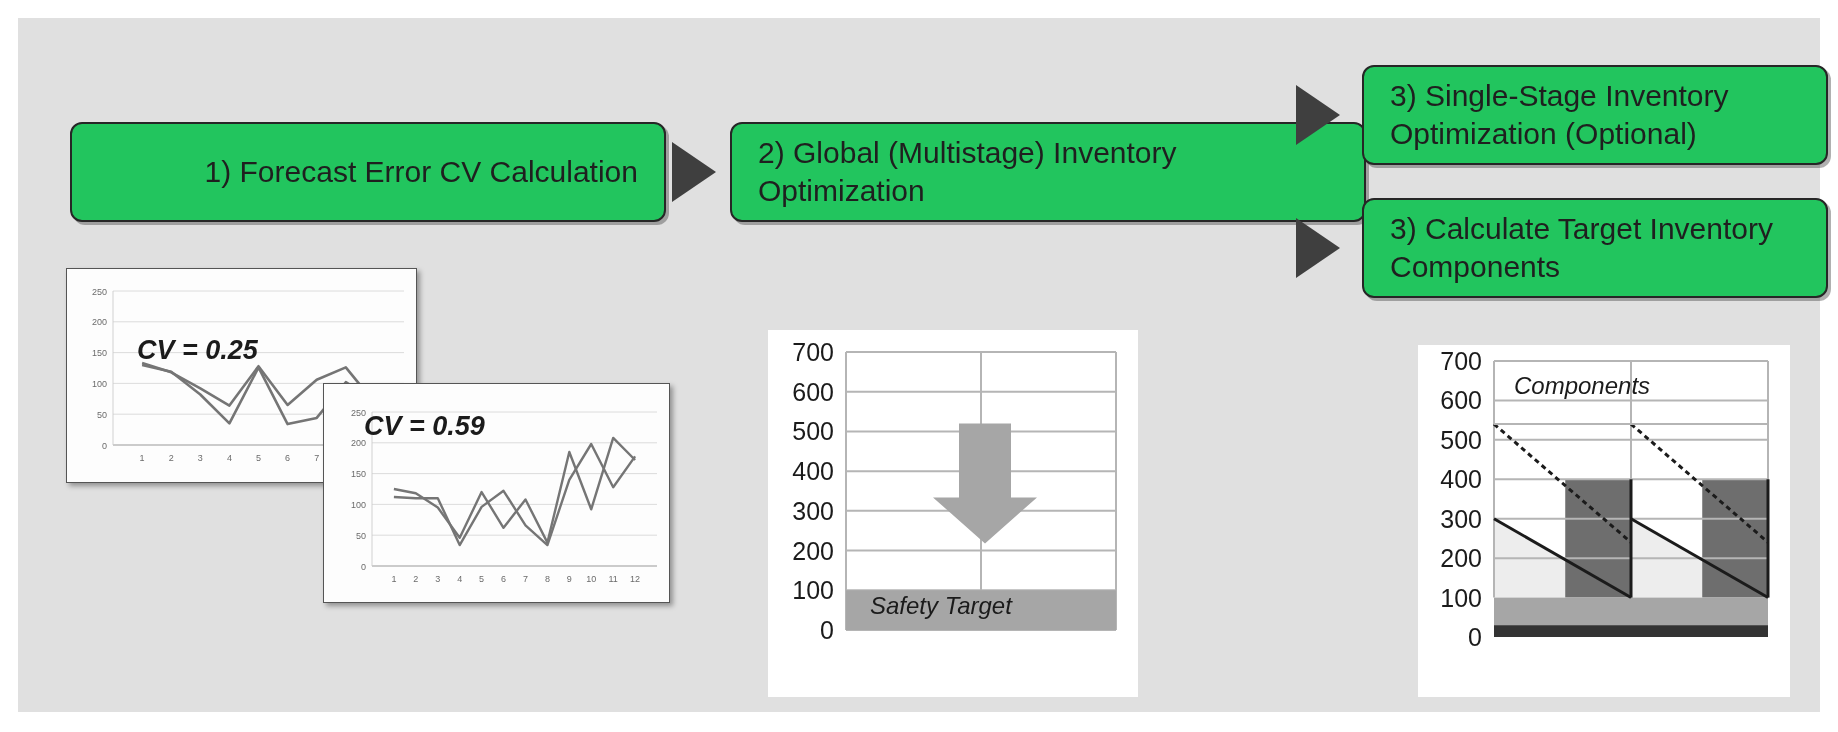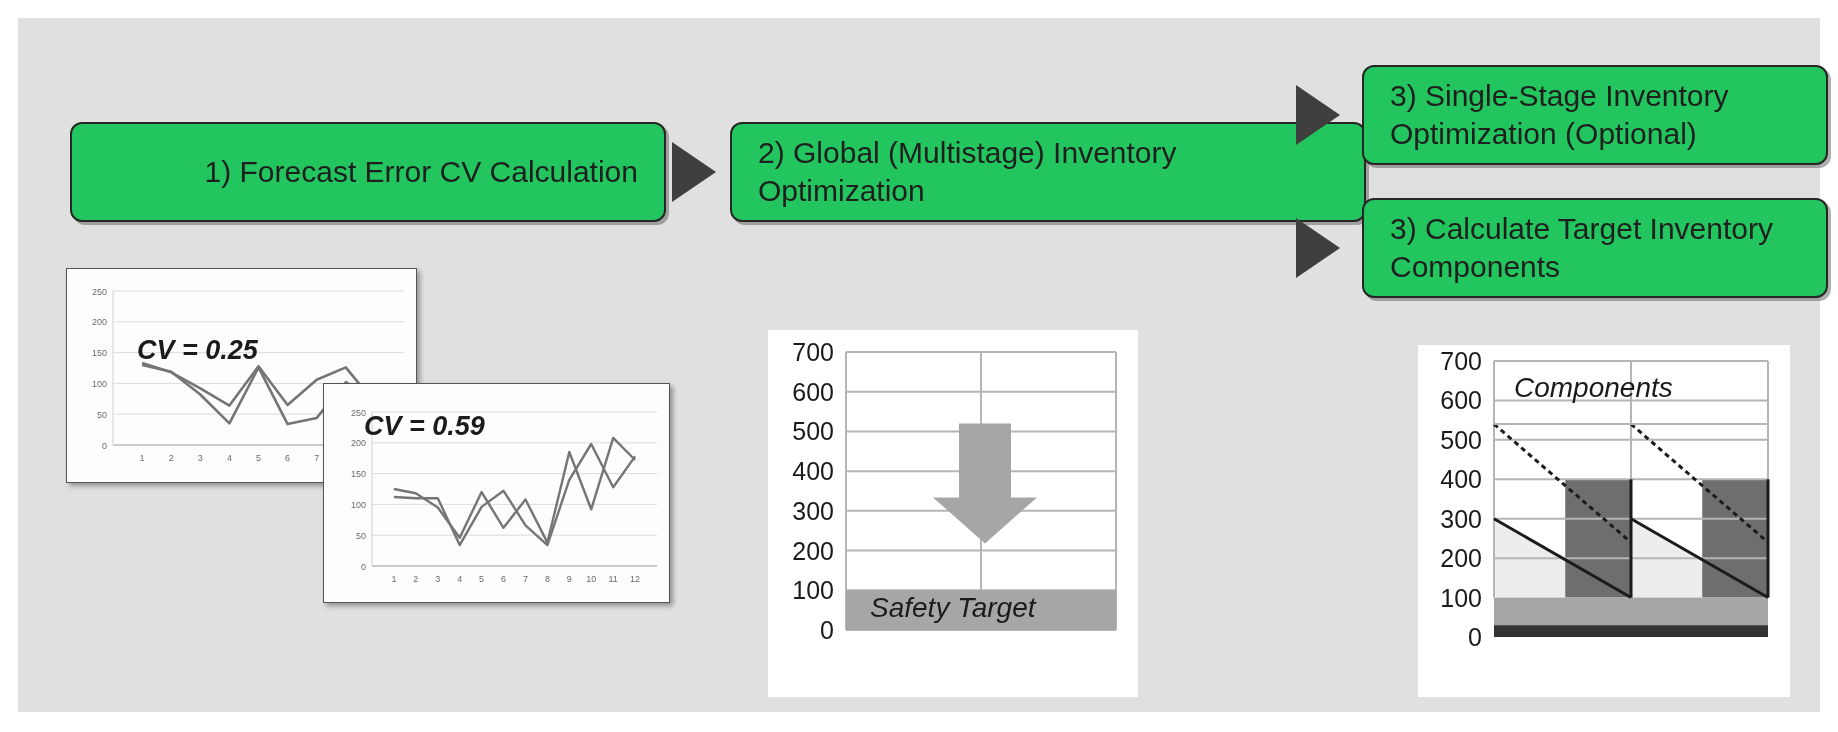--- a/index.html
+++ b/index.html
@@ -35,21 +35,21 @@
            z-index:4;}
   #cv1 .cvlabel{left:70px;top:22px;margin-top:44px;}
   #cv2 .cvlabel{left:40px;top:27px;}
   .cvsvg{position:absolute;left:0;top:0;width:100%;height:100%;}
 
   
   .bigcard{position:absolute;background:#ffffff;}
   #ssCard{left:750px;top:312px;width:370px;height:367px;}
   #cmCard{left:1400px;top:327px;width:372px;height:352px;}
   .bigsvg{position:absolute;left:0;top:0;width:100%;height:100%;}
-  .overlay-label{position:absolute;font-style:italic;font-size:28px;color:#1b1b1b;}
+  .overlay-label{position:absolute;font-style:italic;font-size:24px;color:#1b1b1b;}
   #ssLabel{left:102px;top:262px;}
   #cmLabel{left:96px;top:27px;}
 </style>
 </head>
 <body>
 
 <div class="page">
   <div class="canvas">
 
     <div class="pbox center" id="box1">

